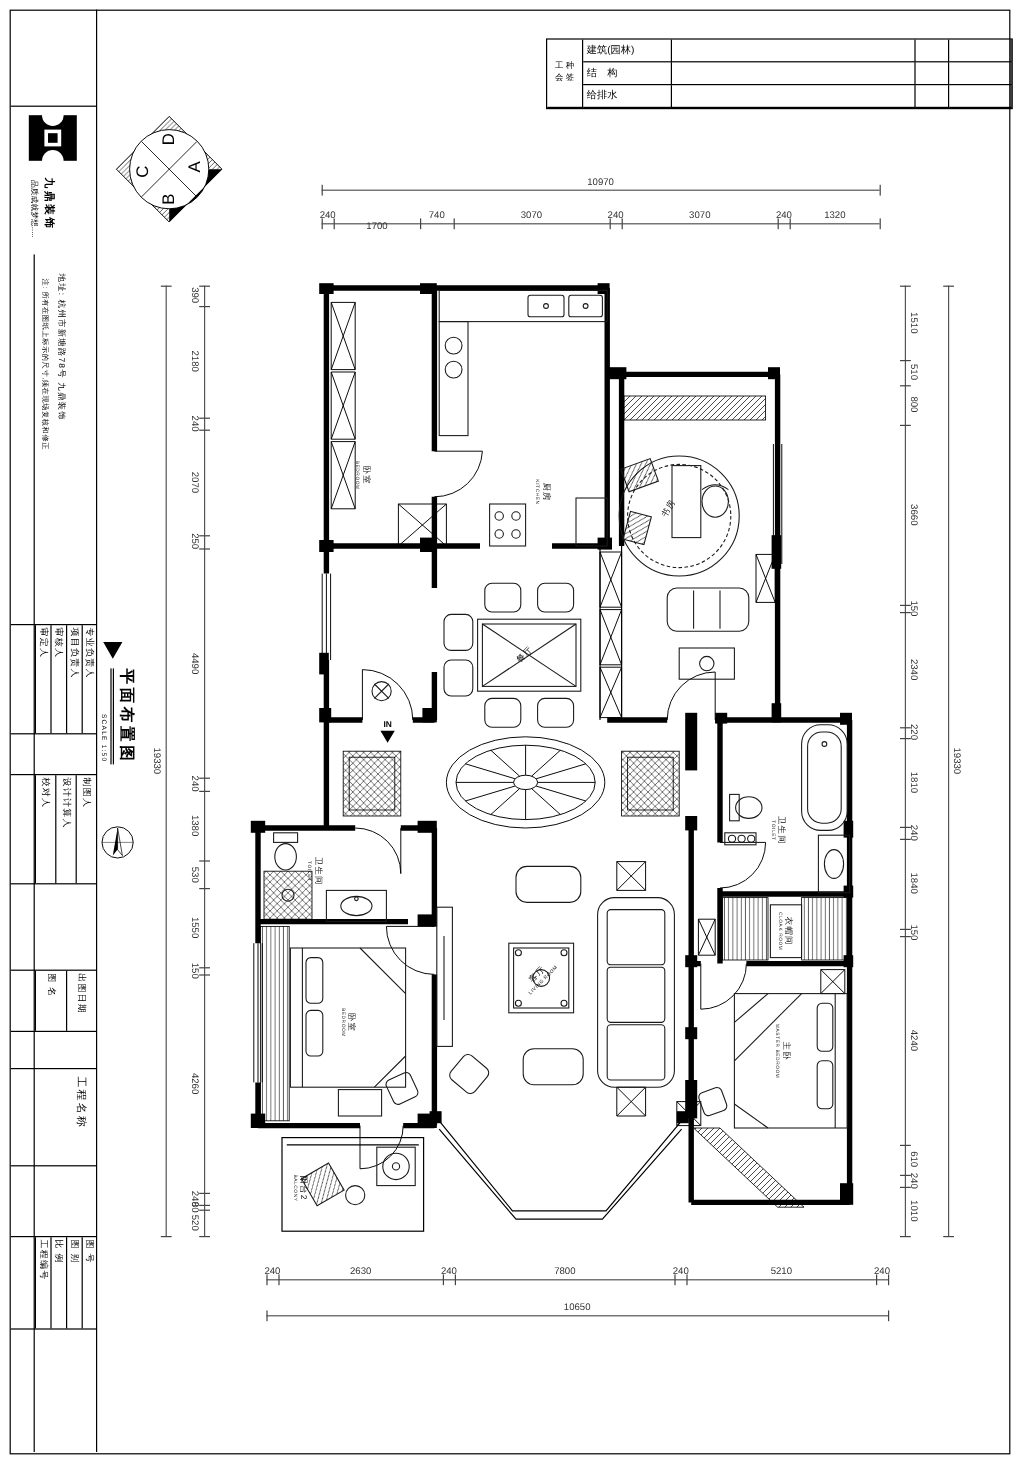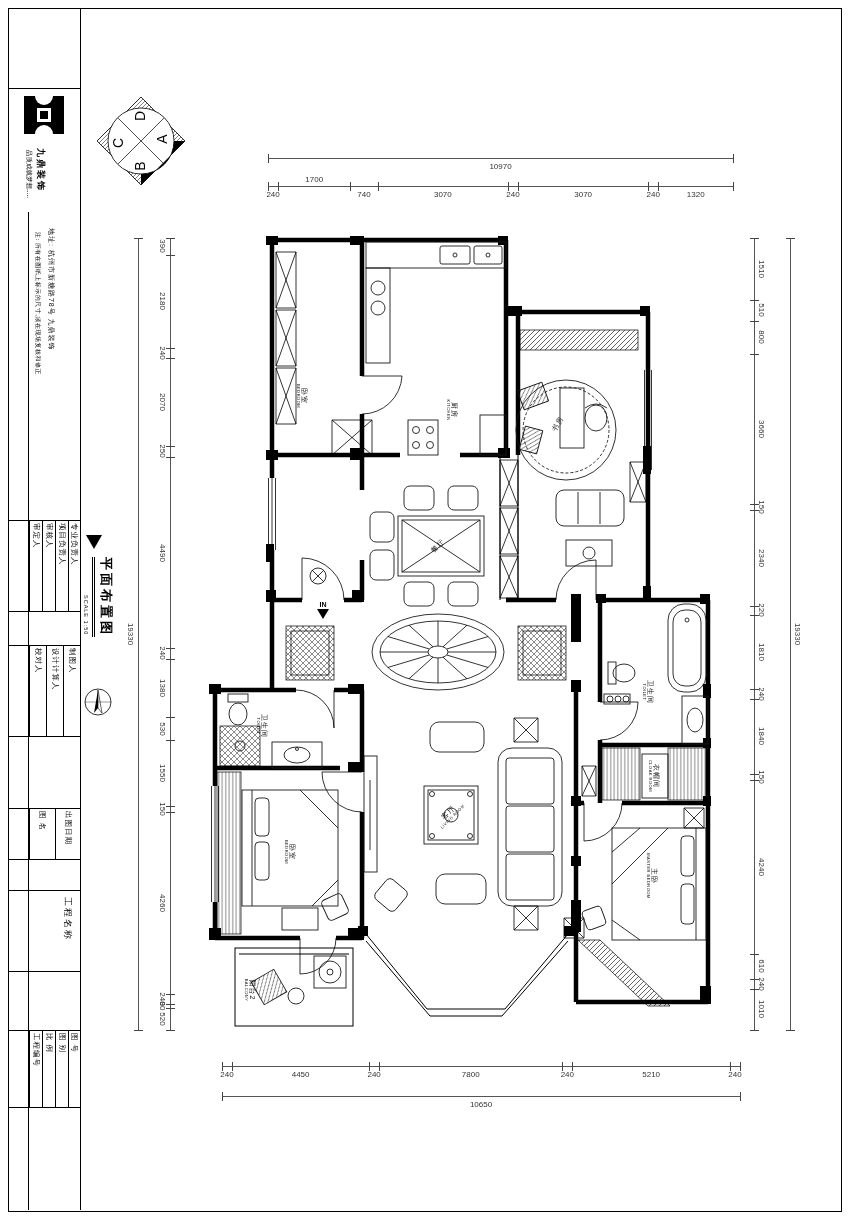--- a/index.html
+++ b/index.html
@@ -26,41 +26,59 @@
   
   #plan-title-block{left:84px;top:535px;width:28px;height:190px;}
   #plan-title-tri{left:2px;top:0;width:0;height:0;border-left:8px solid transparent;border-right:8px solid transparent;border-top:14px solid #000;}
   #plan-title-text{left:8px;top:22px;font-size:13px;font-weight:bold;letter-spacing:3px;border-left:3px double #000;padding-left:2px;}
   #plan-scale-text{left:-1px;top:60px;font-size:5.5px;letter-spacing:1px;color:#111;}
   
   .dim-line-h{position:absolute;border-top:1px solid #555;}
   .dim-line-v{position:absolute;border-left:1px solid #555;}
   .tick-h{position:absolute;width:1px;height:9px;background:#444;}
   .tick-v{position:absolute;width:9px;height:1px;background:#444;}
-  .dim-lab{position:absolute;font-size:8px;color:#333;white-space:nowrap;transform:translateX(-50%);margin-top:15px;}
+  .dim-lab{position:absolute;font-size:8px;color:#333;white-space:nowrap;transform:translateX(-50%);}
   .dim-lab-v{position:absolute;font-size:8px;color:#333;writing-mode:vertical-rl;text-orientation:sideways;transform:translateY(-50%);}
   
   .room-label{position:absolute;display:flex;flex-direction:column;align-items:center;line-height:1.1;color:#111;}
   .room-label .cn{font-size:7px;letter-spacing:1px;}
   .room-label .en{font-size:4px;letter-spacing:.5px;}
   
   #entry-marker{left:308px;top:601px;width:30px;text-align:center;}
   #entry-label{font-size:7px;font-weight:bold;}
   #entry-arrow{margin:1px auto 0;width:0;height:0;border-left:6px solid transparent;border-right:6px solid transparent;border-top:10px solid #000;}
 </style>
 </head>
 <body>
 
 <div id="sheet">
 
   <div class="abs" id="sheet-border"></div>
   <div class="abs" id="sidebar-line"></div>
   <div class="abs" id="sidebar-inner-line"></div>
   <div class="abs hline" style="left:9px;top:88px;width:71px;"></div>
 
+  <div class="abs" id="signoff">
+    <div class="cell hdr">
+      <div>工 种</div>
+      <div>会 签</div>
+    </div>
+    <div class="cell">建筑(园林)</div>
+    <div class="cell"></div>
+    <div class="cell"></div>
+    <div class="cell"></div>
+    <div class="cell">结　构</div>
+    <div class="cell"></div>
+    <div class="cell"></div>
+    <div class="cell"></div>
+    <div class="cell">给排水</div>
+    <div class="cell"></div>
+    <div class="cell"></div>
+    <div class="cell"></div>
+  </div>
 
   <svg class="abs" style="left:20px;top:92px;" width="48" height="46" viewBox="0 0 48 46">
     <defs>
         <mask id="logoMask">
           <rect width="48" height="46" fill="#fff"></rect>
       <circle cx="24" cy="4" r="9" fill="#000"></circle>
           <circle cx="24" cy="42" r="9" fill="#000"></circle>
       <rect x="17" y="16" width="14" height="14" fill="#000"></rect>
         </mask>
       </defs>
@@ -395,21 +413,21 @@
   </div>
 
   <div class="abs" id="overlay" style="left:0;top:0;width:850px;height:1220px;">
       <div class="dim-line-h" style="left: 268px; top: 186px; width: 465px;"></div>
       <div class="dim-line-h" style="left: 268px; top: 158px; width: 465px;"></div>
       <div class="tick-h" style="left: 268px; top: 182px;"></div>
       <div class="tick-h" style="left: 268px; top: 154px;"></div>
       <div class="tick-h" style="left: 733px; top: 154px;"></div>
       <div class="dim-lab" style="left: 273.087px; top: 175px;">240</div>
       <div class="tick-h" style="left: 278.173px; top: 182px;"></div>
-      <div class="dim-lab" style="left: 314.203px; top: 160px;">1700</div>
+      <div class="dim-lab" style="left: 314.203px; top: 184px;">1700</div>
       <div class="tick-h" style="left: 350.233px; top: 182px;"></div>
       <div class="dim-lab" style="left: 364.01px; top: 175px;">740</div>
       <div class="tick-h" style="left: 377.786px; top: 182px;"></div>
       <div class="dim-lab" style="left: 442.852px; top: 175px;">3070</div>
       <div class="tick-h" style="left: 507.918px; top: 182px;"></div>
       <div class="dim-lab" style="left: 513.005px; top: 175px;">240</div>
       <div class="tick-h" style="left: 518.091px; top: 182px;"></div>
       <div class="dim-lab" style="left: 583.157px; top: 175px;">3070</div>
       <div class="tick-h" style="left: 648.223px; top: 182px;"></div>
       <div class="dim-lab" style="left: 653.31px; top: 175px;">240</div>
@@ -417,21 +435,21 @@
       <div class="dim-lab" style="left: 695.698px; top: 175px;">1320</div>
       <div class="tick-h" style="left: 733px; top: 182px;"></div>
       <div class="dim-lab" style="left: 500.5px; top: 147px;">10970</div>
       <div class="dim-line-h" style="left: 222px; top: 1066px; width: 518px;"></div>
       <div class="dim-line-h" style="left: 222px; top: 1096px; width: 518px;"></div>
       <div class="tick-h" style="left: 222px; top: 1062px;"></div>
       <div class="tick-h" style="left: 222px; top: 1092px;"></div>
       <div class="tick-h" style="left: 740px; top: 1092px;"></div>
       <div class="dim-lab" style="left: 227.029px; top: 1055px;">240</div>
       <div class="tick-h" style="left: 232.058px; top: 1062px;"></div>
-      <div class="dim-lab" style="left: 300.58px; top: 1055px;">4450</div>
+      <div class="dim-lab" style="left: 300.58px; top: 1055px;">2630</div>
       <div class="tick-h" style="left: 369.102px; top: 1062px;"></div>
       <div class="dim-lab" style="left: 374.131px; top: 1055px;">240</div>
       <div class="tick-h" style="left: 379.16px; top: 1062px;"></div>
       <div class="dim-lab" style="left: 470.732px; top: 1055px;">7800</div>
       <div class="tick-h" style="left: 562.304px; top: 1062px;"></div>
       <div class="dim-lab" style="left: 567.333px; top: 1055px;">240</div>
       <div class="tick-h" style="left: 572.362px; top: 1062px;"></div>
       <div class="dim-lab" style="left: 651.152px; top: 1055px;">5210</div>
       <div class="tick-h" style="left: 729.942px; top: 1062px;"></div>
       <div class="dim-lab" style="left: 734.971px; top: 1055px;">240</div>

